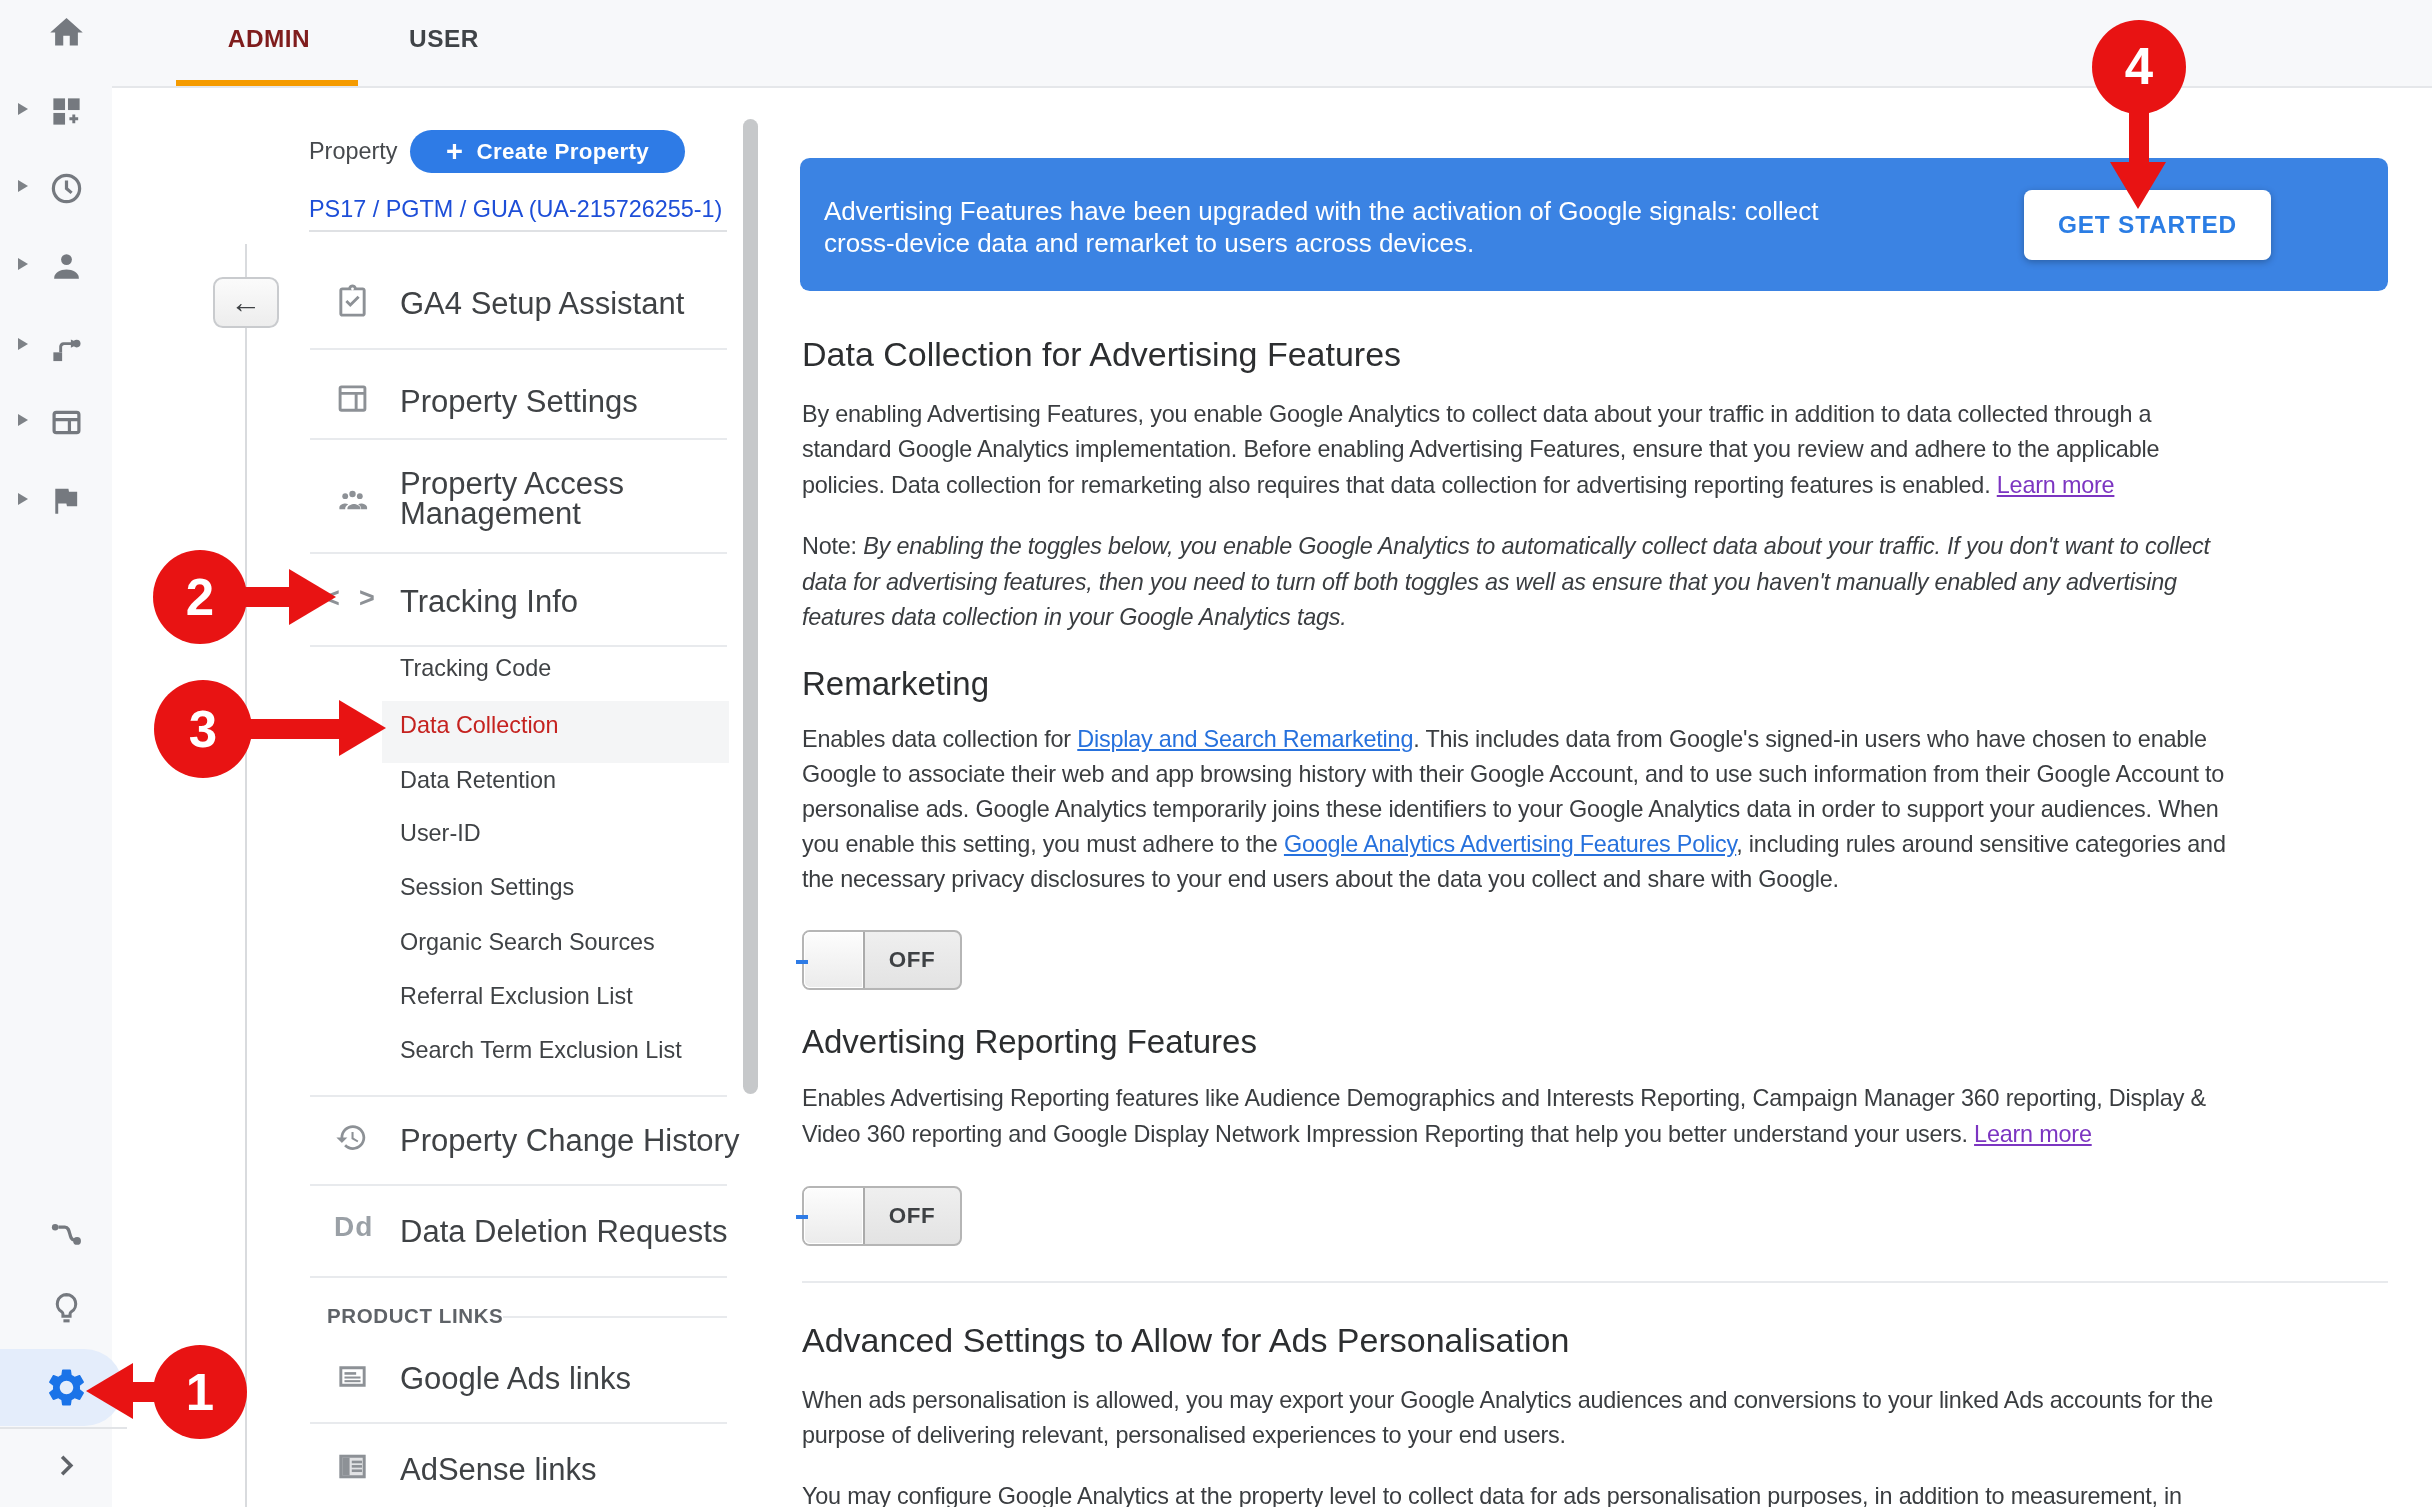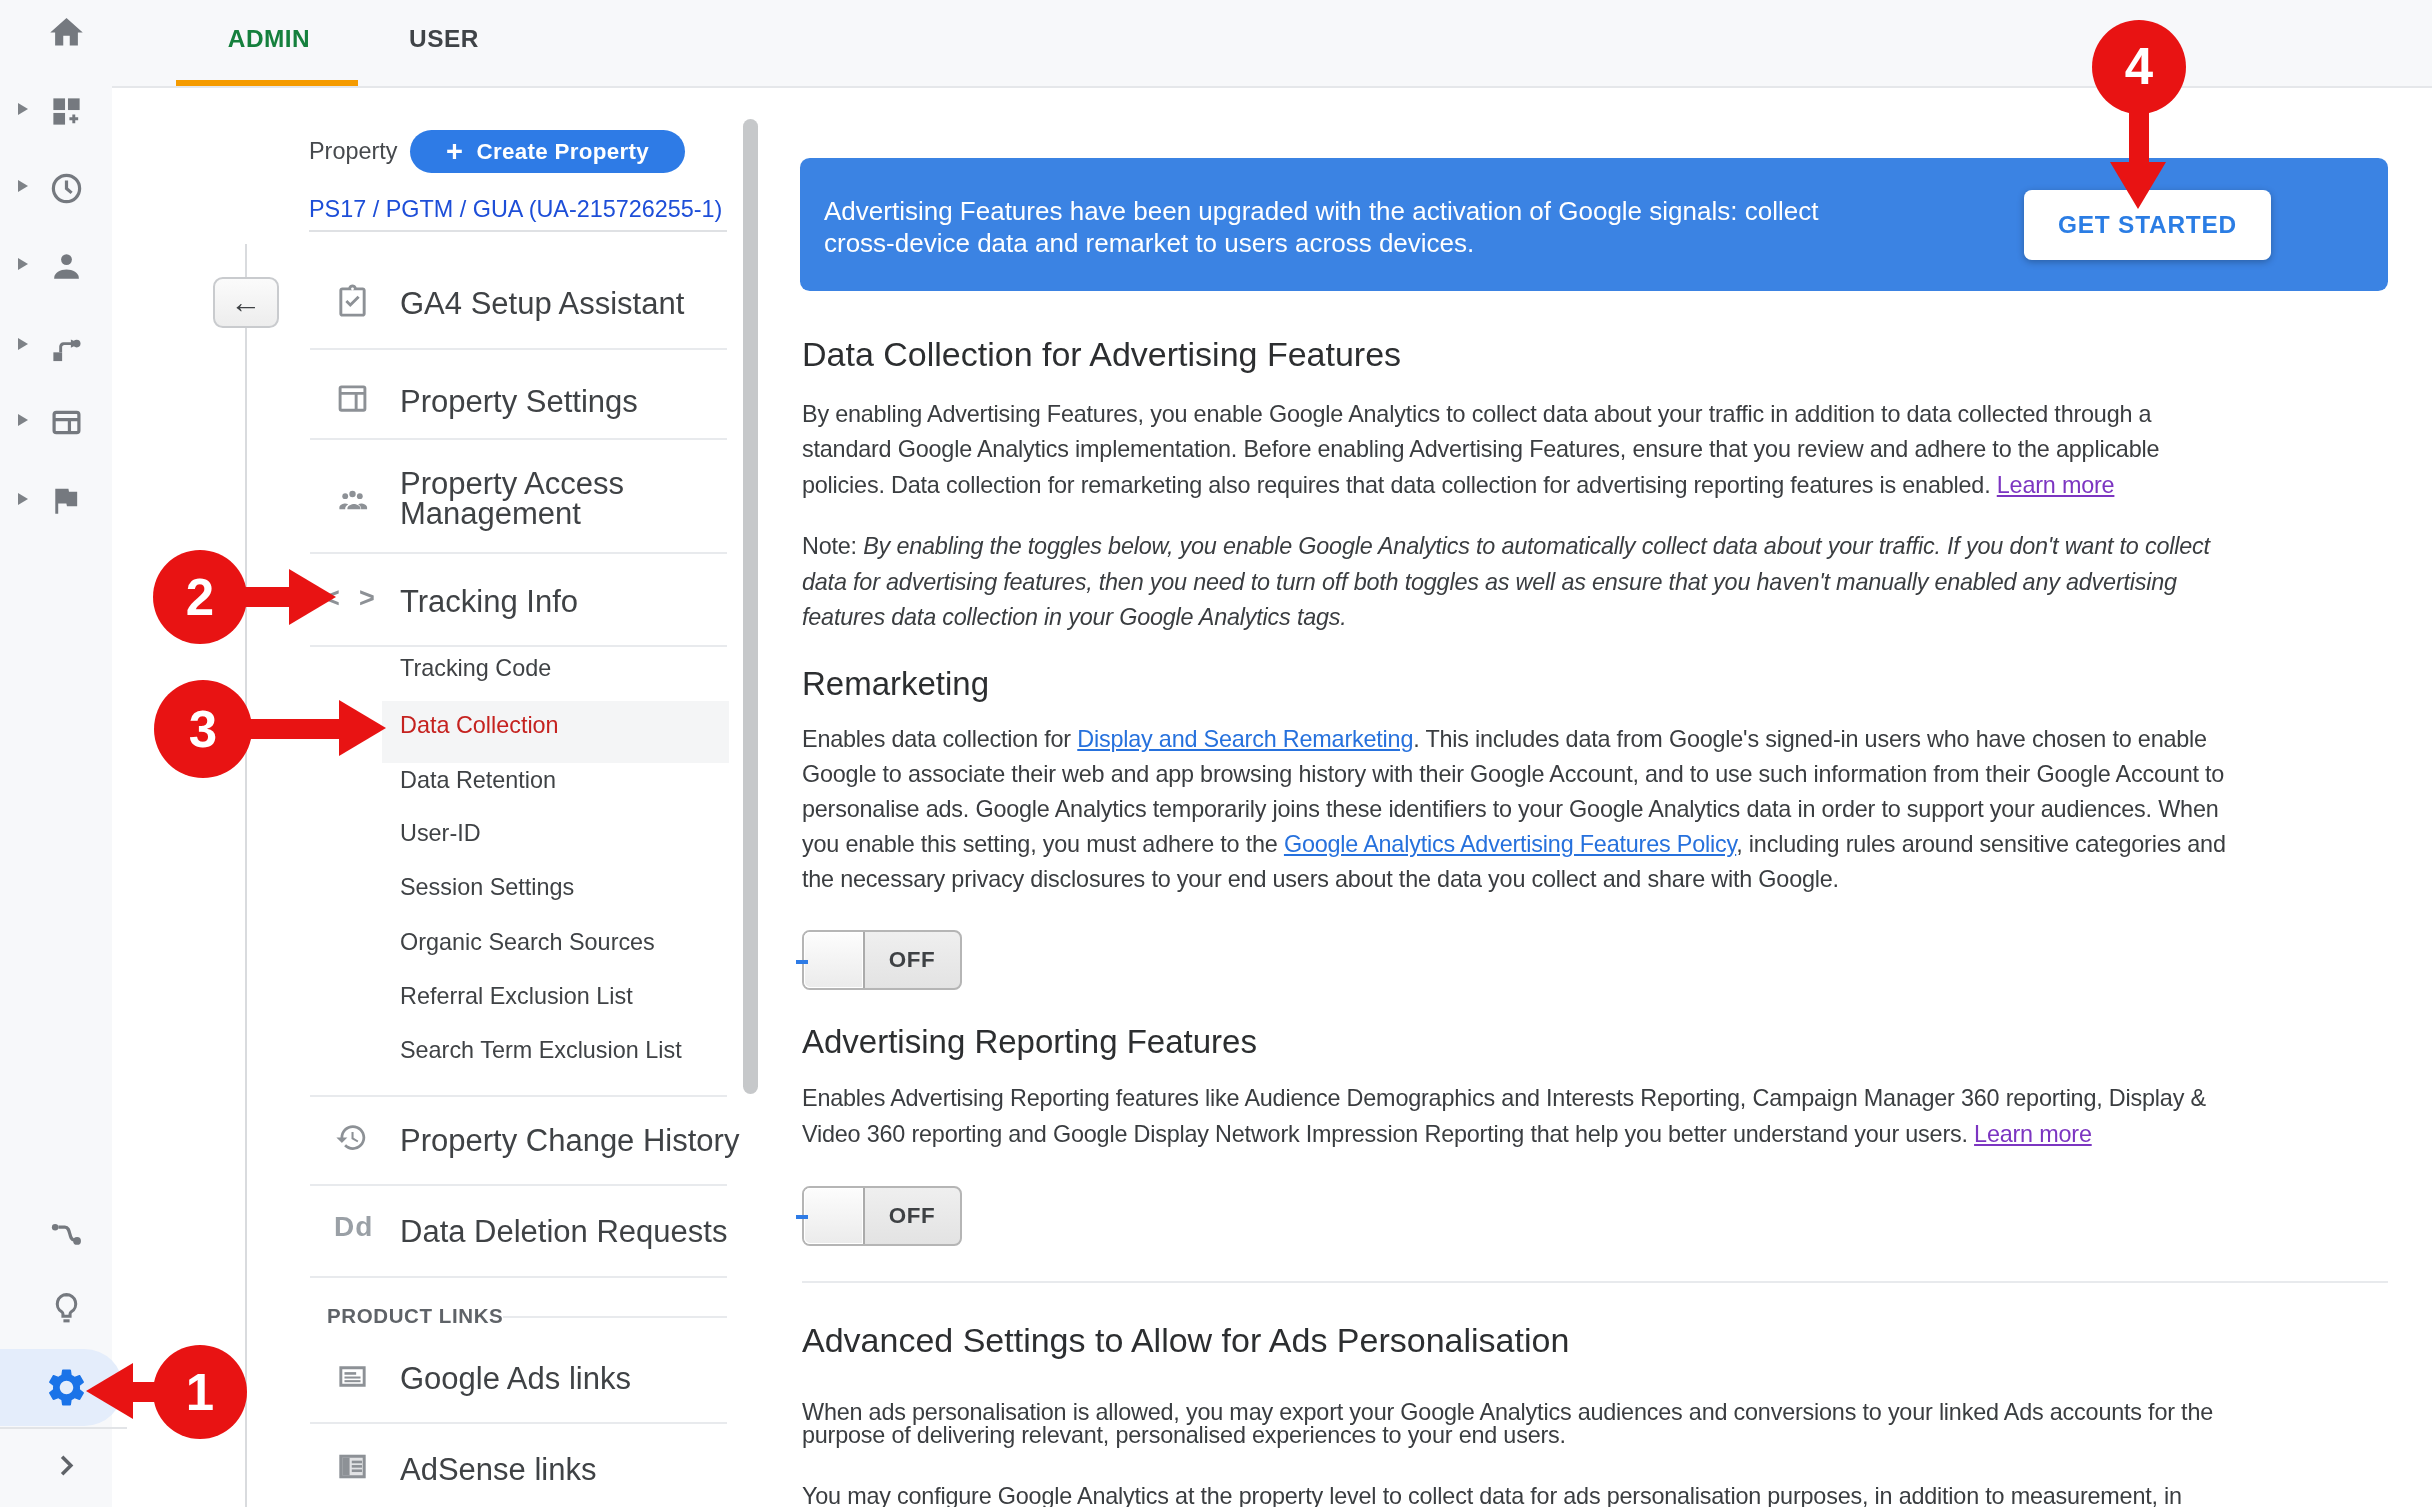--- a/index.html
+++ b/index.html
@@ -4,21 +4,21 @@
 <style>
   html,body{margin:0;padding:0;background:#fff;}
   #app{position:relative;width:2432px;height:1508px;overflow:hidden;background:#fff;
        font-family:"Liberation Sans",sans-serif;color:#3a3d40;}
   .abs{position:absolute;}
   .nowrap{white-space:nowrap;}
   
   .rail{left:0;top:0;width:112px;height:1508px;background:#f7f8fa;}
   .topstrip{left:112px;top:0;width:2320px;height:86px;background:#f7f8fa;border-bottom:2px solid #e5e7ea;}
   .tab{top:25px;font-size:24.4px;font-weight:bold;letter-spacing:0.5px;cursor:pointer;}
-  .tab-admin{left:213px;width:112px;text-align:center;color:#15803d;}
+  .tab-admin{left:213px;width:112px;text-align:center;color:#7f1d1d;}
   .tab-user{left:388px;width:112px;text-align:center;color:#3f4347;}
   .tab-underline{left:176px;top:80px;width:182px;height:5.9px;background:#f59b00;}
   
   .railicon{color:#80848a;}
   .railicon svg{display:block;}
   .expander{width:0;height:0;border-left:10.7px solid #7e8287;border-top:6.8px solid transparent;border-bottom:6.8px solid transparent;}
   .pill{left:0;top:1349px;width:123px;height:77px;background:#e4edfb;border-radius:0 39px 39px 0;}
   .pill-line{left:0;top:1427px;width:127px;height:2px;background:#e2e4e7;}
   
   .vline{left:245px;top:244px;width:2px;height:1264px;background:#d9dbde;}
@@ -305,21 +305,21 @@
 
   <div class="abs toggle" style="top:1186px;">
     <div class="knob"></div>
     <div class="offlbl">OFF</div>
   </div>
   <div class="abs bluedash" style="left:796px;top:1215px;"></div>
 
   <div class="abs cdiv"></div>
 
   <div class="abs h1 nowrap" style="top:1321px;">Advanced Settings to Allow for Ads Personalisation</div>
-  <div class="abs pline nowrap" style="top:1387px;margin-top:12px;">When ads personalisation is allowed, you may export your Google Analytics audiences and conversions to your linked Ads accounts for the</div>
+  <div class="abs pline nowrap" style="top:1387px;">When ads personalisation is allowed, you may export your Google Analytics audiences and conversions to your linked Ads accounts for the</div>
   <div class="abs pline nowrap" style="top:1422px;">purpose of delivering relevant, personalised experiences to your end users.</div>
   <div class="abs pline nowrap" style="top:1483px;">You may configure Google Analytics at the property level to collect data for ads personalisation purposes, in addition to measurement, in</div>
 
   <div class="abs ann circle" style="left:153px;top:1345px;">1</div>
   <div class="abs ann shaft" style="left:125px;top:1382px;width:39px;height:19.5px;"></div>
   <div class="abs ann head-left" style="left:86px;top:1363px;"></div>
 
   <div class="abs ann circle" style="left:153px;top:550px;">2</div>
   <div class="abs ann shaft" style="left:240px;top:587px;width:51px;height:19.5px;"></div>
   <div class="abs ann head-right" style="left:289px;top:569px;"></div>

